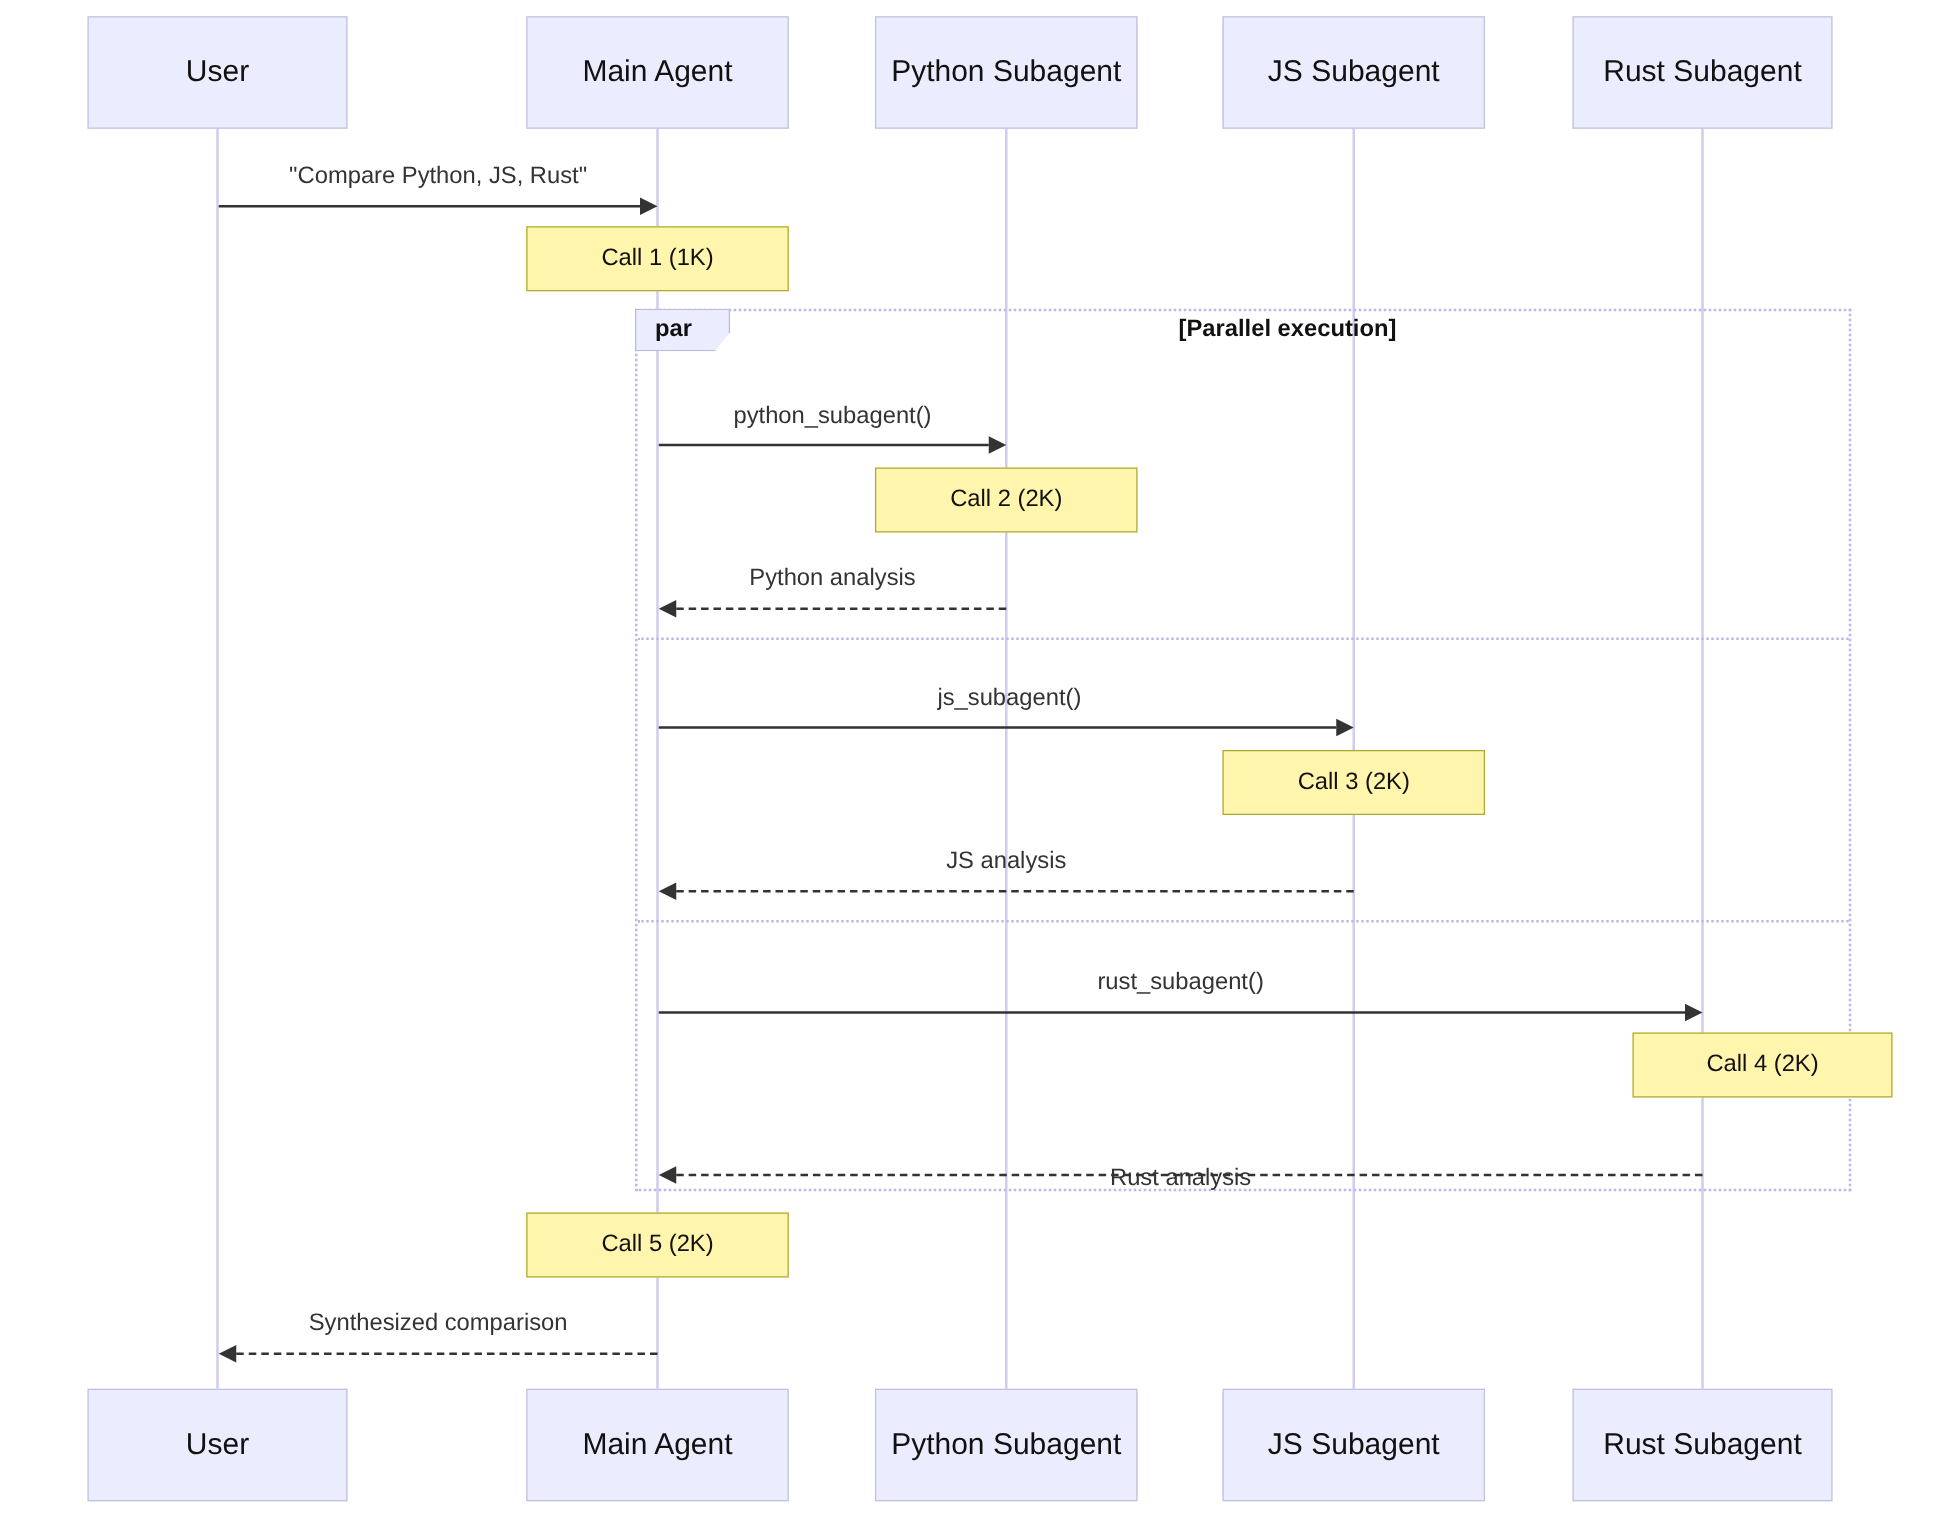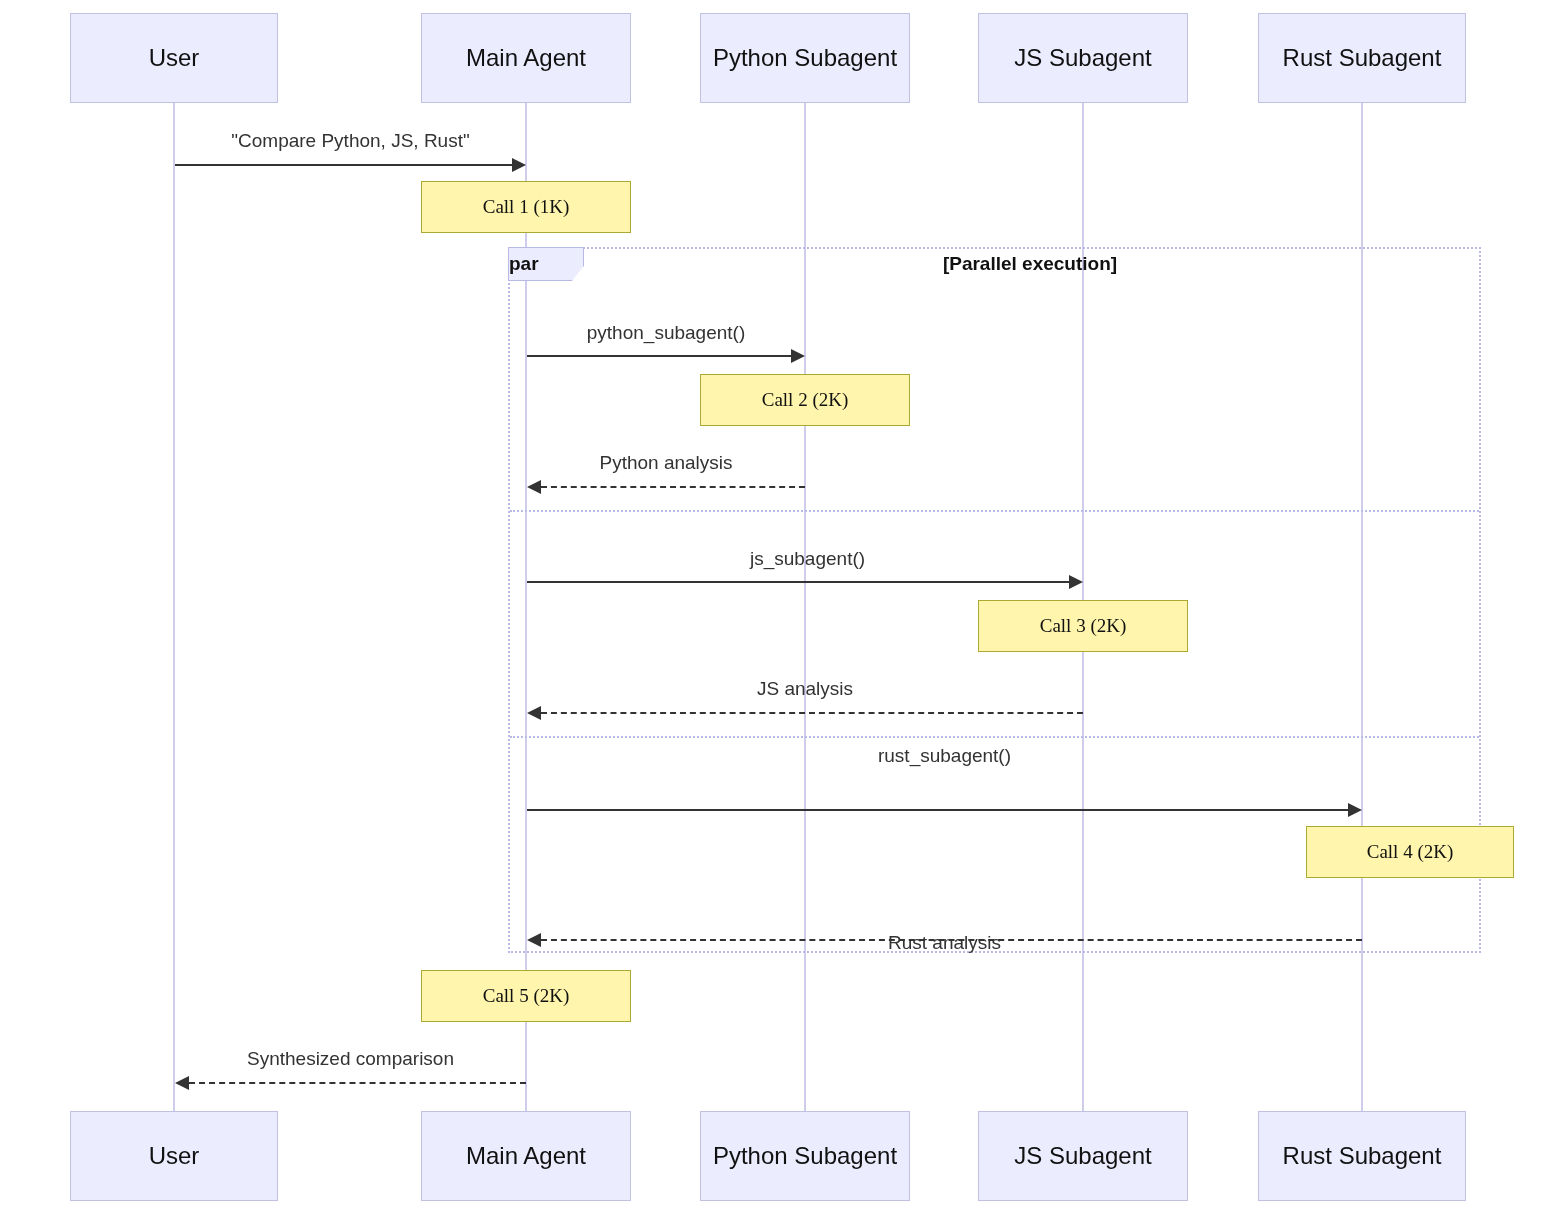--- a/index.html
+++ b/index.html
@@ -45,21 +45,20 @@
     position: absolute;
     height: 52px;
     background: var(--note-fill);
     border: 1px solid var(--note-border);
     display: flex;
     align-items: center;
     justify-content: center;
     font-size: 19px;
     color: var(--text);
     box-sizing: border-box;
-    font-family: Liberation Serif, serif;
   }
   .msg-label {
     position: absolute;
     font-size: 19px;
     color: var(--message);
     text-align: center;
     white-space: nowrap;
   }
   .msg-line {
     position: absolute;
@@ -90,20 +89,21 @@
   }
   .par-label {
     position: absolute;
     left: 508px; top: 247px;
     width: 76px; height: 34px;
     background: var(--actor-fill);
     border: 1px solid var(--frame-border);
     clip-path: polygon(0 0, 100% 0, 100% 55%, 84% 100%, 0 100%);
     display: flex;
     align-items: center;
+    padding-left: 15px;
     box-sizing: border-box;
     font-size: 19px;
     font-weight: 600;
     color: var(--text);
   }
   .par-condition {
     position: absolute;
     left: 880px; top: 253px;
     width: 300px;
     text-align: center;
@@ -196,21 +196,21 @@
   <div class="head-right" style="left:1069px; top:575px;"></div>
 
   <div class="note" style="left:978px; top:600px; width:210px;">
     <span>Call 3 (2K)</span>
   </div>
 
   <div class="msg-label" style="left:527px; top:678px; width:556px;">JS analysis</div>
   <div class="msg-line dashed" style="left:541px; top:712px; width:542px;"></div>
   <div class="head-left" style="left:527px; top:706px;"></div>
 
-  <div class="msg-label" style="left:527px; top:745px; width:835px;">rust_subagent()</div>
+  <div class="msg-label" style="left:527px; top:775px; width:835px;">rust_subagent()</div>
   <div class="msg-line" style="left:527px; top:809px; width:821px;"></div>
   <div class="head-right" style="left:1348px; top:803px;"></div>
 
   <div class="note" style="left:1258px; top:826px; width:208px;margin-left:48px;">
     <span>Call 4 (2K)</span>
   </div>
 
   <div class="msg-label" style="left:527px; top:904px; width:835px;margin-top:28px;">Rust analysis</div>
   <div class="msg-line dashed" style="left:541px; top:939px; width:821px;"></div>
   <div class="head-left" style="left:527px; top:933px;"></div>

